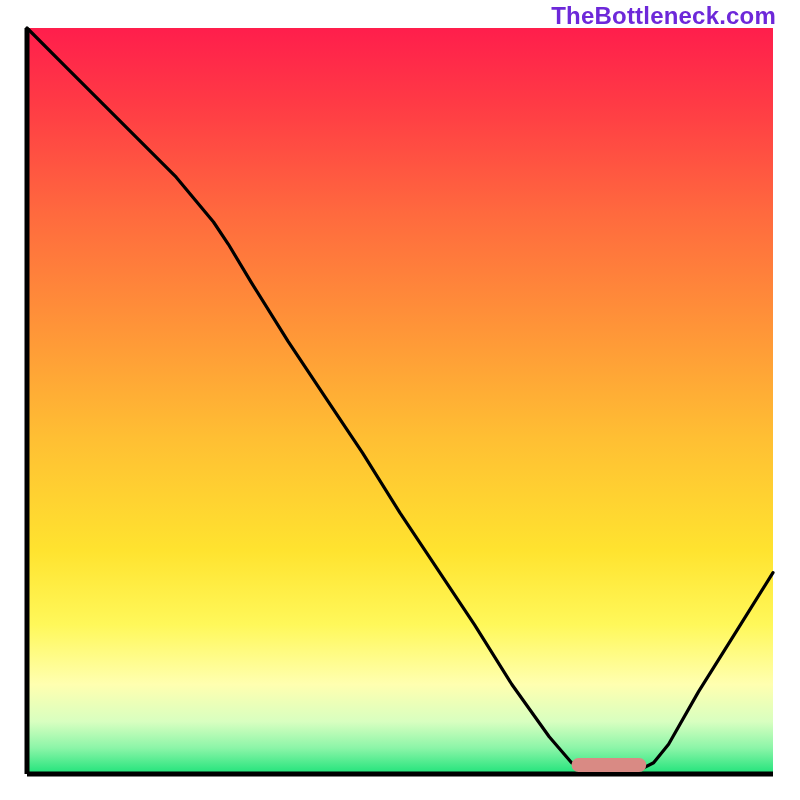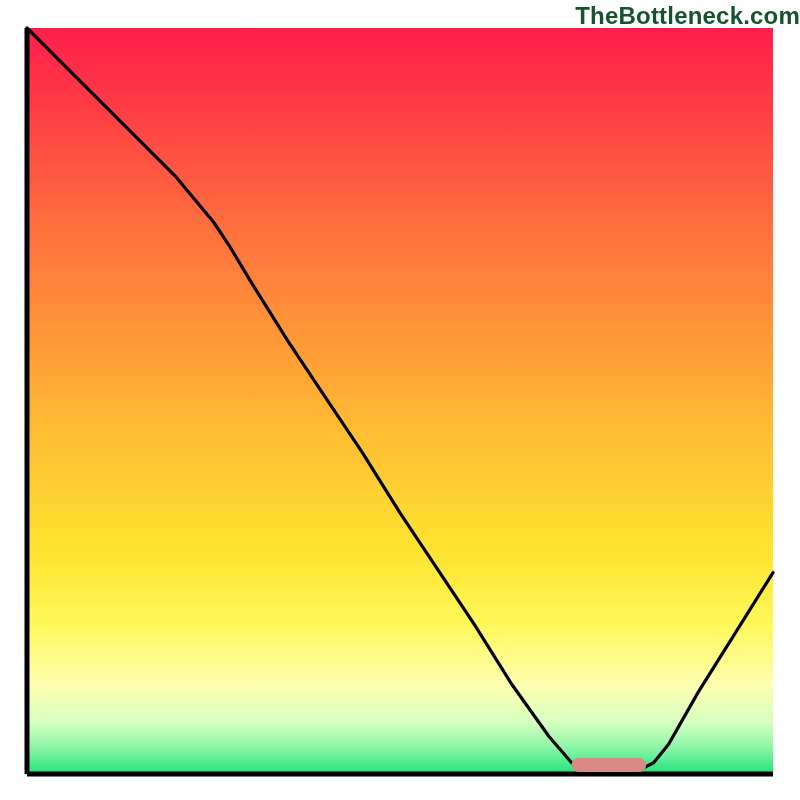--- a/index.html
+++ b/index.html
@@ -11,24 +11,24 @@
     font-family: Arial, Helvetica, sans-serif;
   }
   .wrap {
     position: relative;
     width: 800px;
     height: 800px;
   }
   .watermark {
     position: absolute;
     top: 2px;
-    right: 0;
+    right: 24px;
     font-size: 24px;
     font-weight: 600;
-    color: #14532d;
+    color: #6d28d9;
     letter-spacing: 0.2px;
   }
   svg { display: block; }
 </style>
 </head>
 <body>
 
 <div class="wrap">
   <div class="watermark">TheBottleneck.com</div>
 

